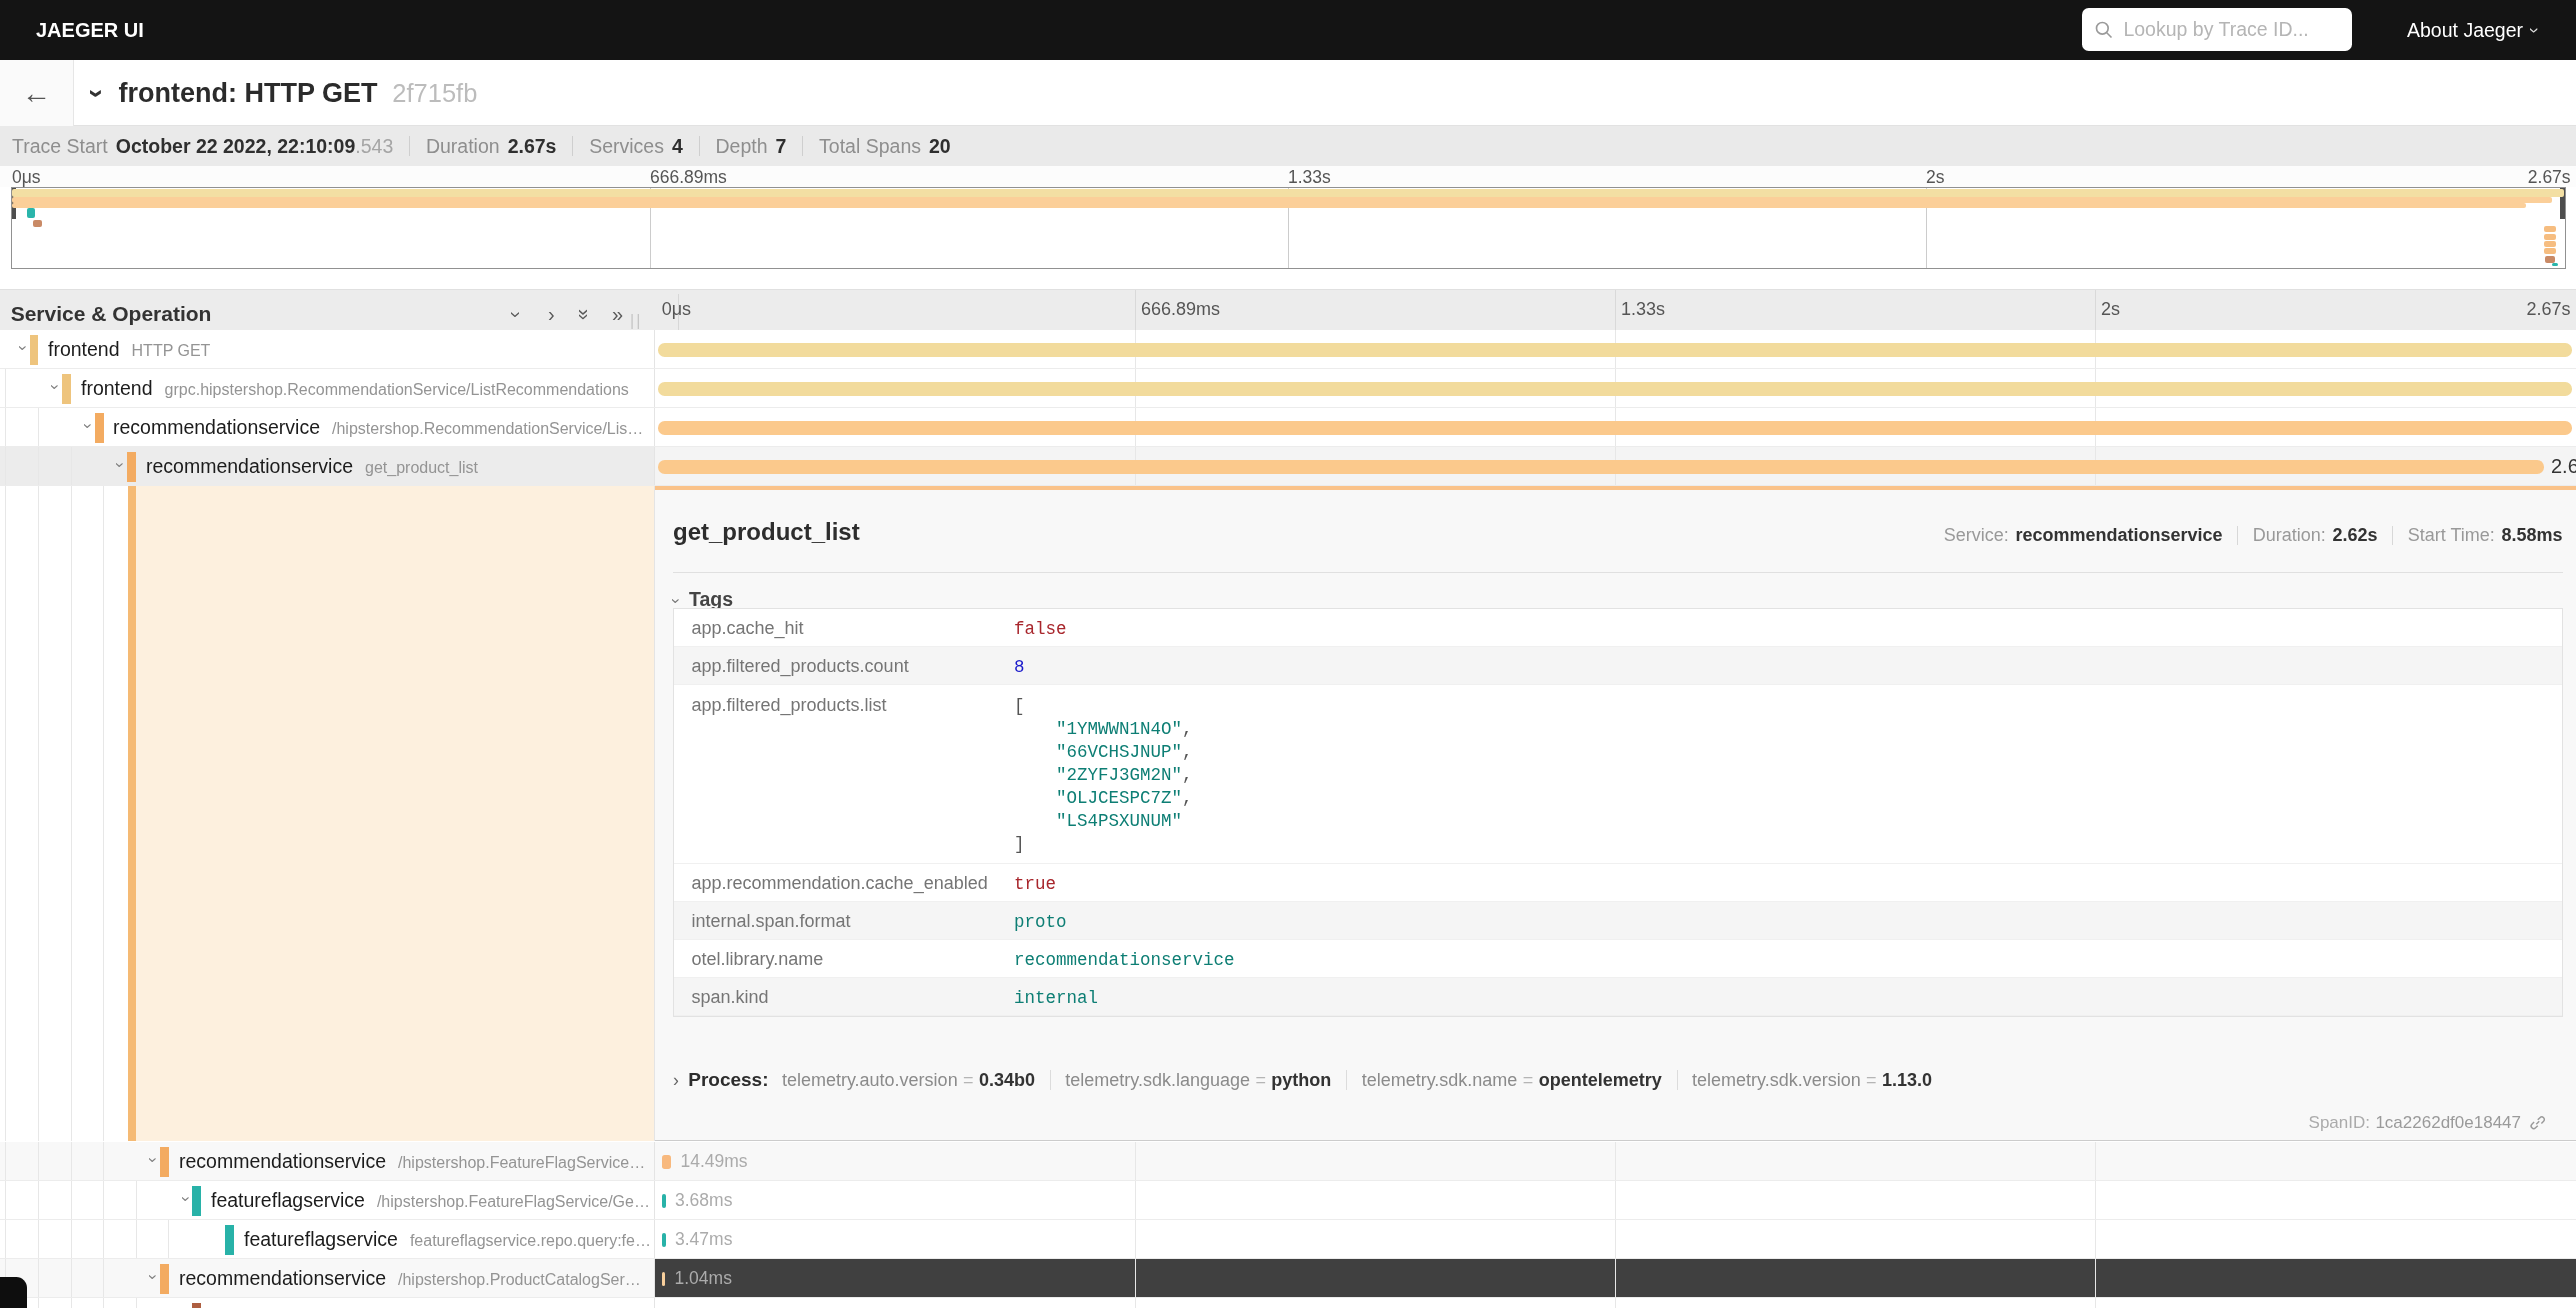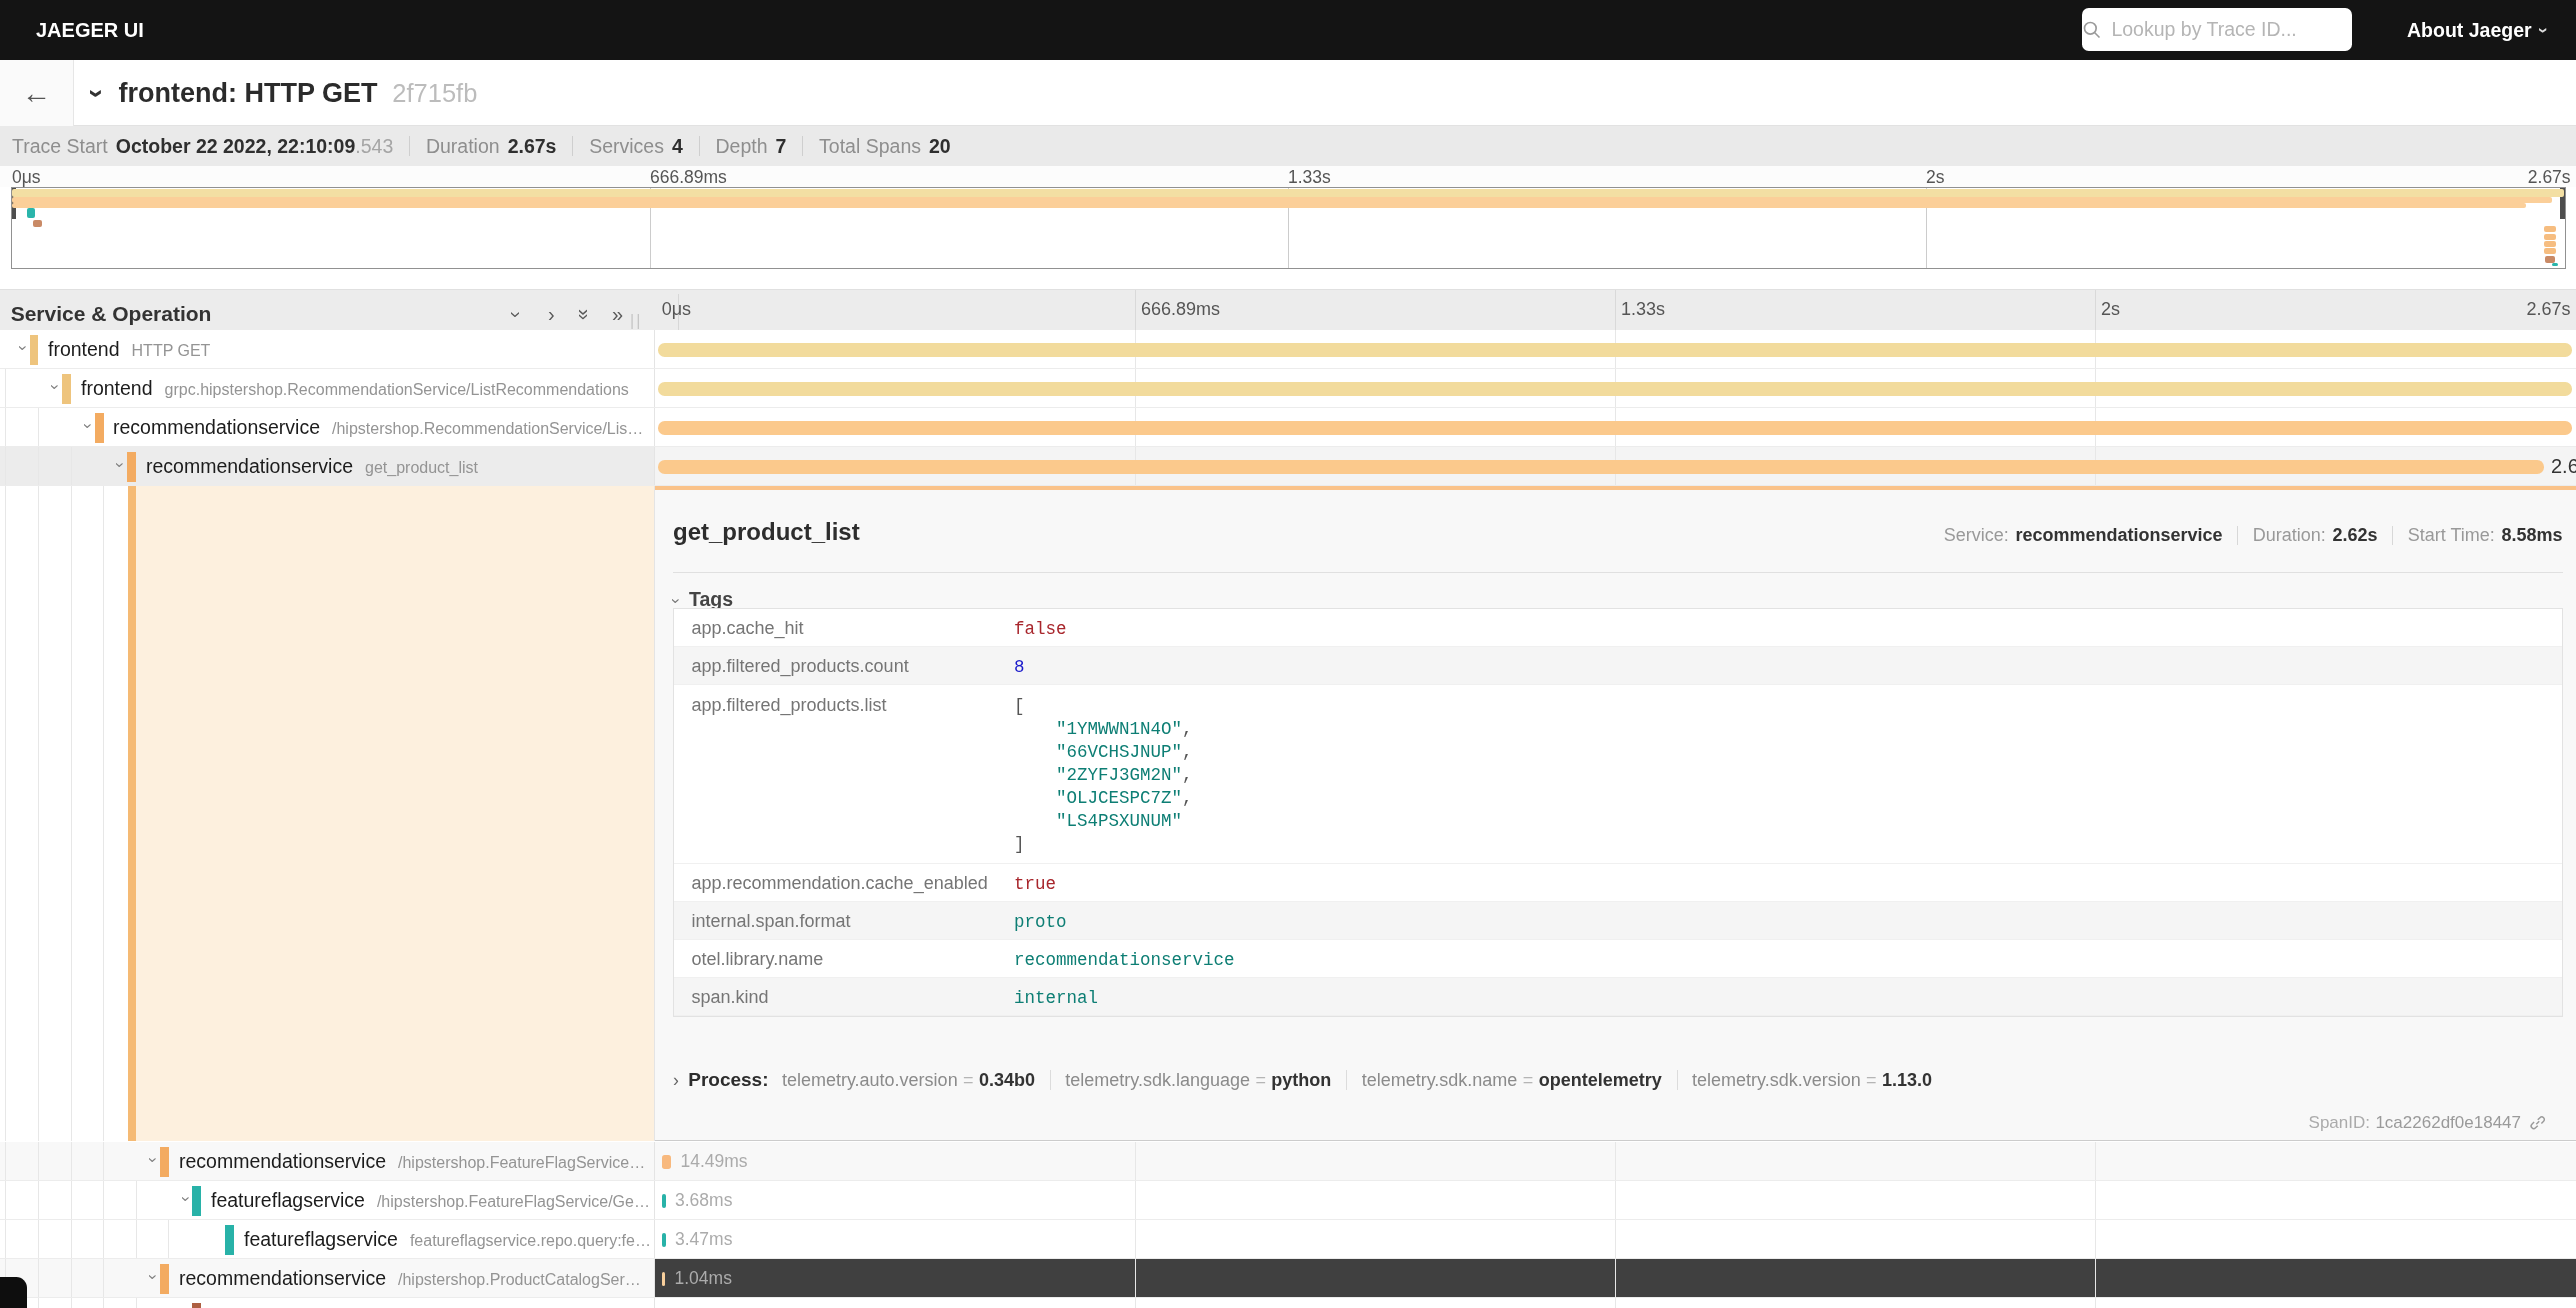--- a/index.html
+++ b/index.html
@@ -6,24 +6,24 @@
   html,body { width:2576px; height:1308px; overflow:hidden; background:#fff;
               font-family:"Liberation Sans", sans-serif; }
   #app { position:relative; width:2576px; height:1308px; background:#fff; }
 
   
   .navbar { position:absolute; top:0; left:0; width:2576px; height:60px; background:#141414;
             display:flex; align-items:center; color:#fff; }
   .brand { font-size:20px; font-weight:bold; color:#fff; margin-left:36px; margin-right:60px; }
   .nav-item { font-size:19.5px; color:#f2f2f2; margin-right:64px; cursor:pointer; }
   .lookup-box { position:absolute; left:2082px; top:8px; width:270px; height:43px; background:#fff;
-                border-radius:6.7px; display:flex; align-items:center; padding:0 0; }
+                border-radius:6.7px; display:flex; align-items:center; padding:0 12px; }
   .lookup-ph { color:#b5b5b5; font-size:19.5px; margin-left:9.4px; }
   .about { position:absolute; left:2407px; top:0; height:60px; display:flex; align-items:center;
-           font-size:19.5px; color:#fff;font-weight:bold; }
+           font-size:19.5px; color:#fff; }
   .caret { display:inline-block; transform:rotate(90deg); font-size:17.5px; color:#bbb; margin-left:9.4px; }
   .caret.white { color:#ddd; }
 
   
   .trace-header { position:absolute; top:60px; left:0; width:2576px; height:66px; background:#fff;
                   border-bottom:0.7px solid #e2e2e2; }
   .back-col { position:absolute; left:0; top:0; width:74px; height:66px; background:#fafafa;
               border-right:0.7px solid #e6e6e6; display:flex; align-items:center; justify-content:center; }
   .back-arrow { font-size:29.5px; color:#555; }
   .title-wrap { position:absolute; left:92px; top:0; height:66px; display:flex; align-items:center; }

